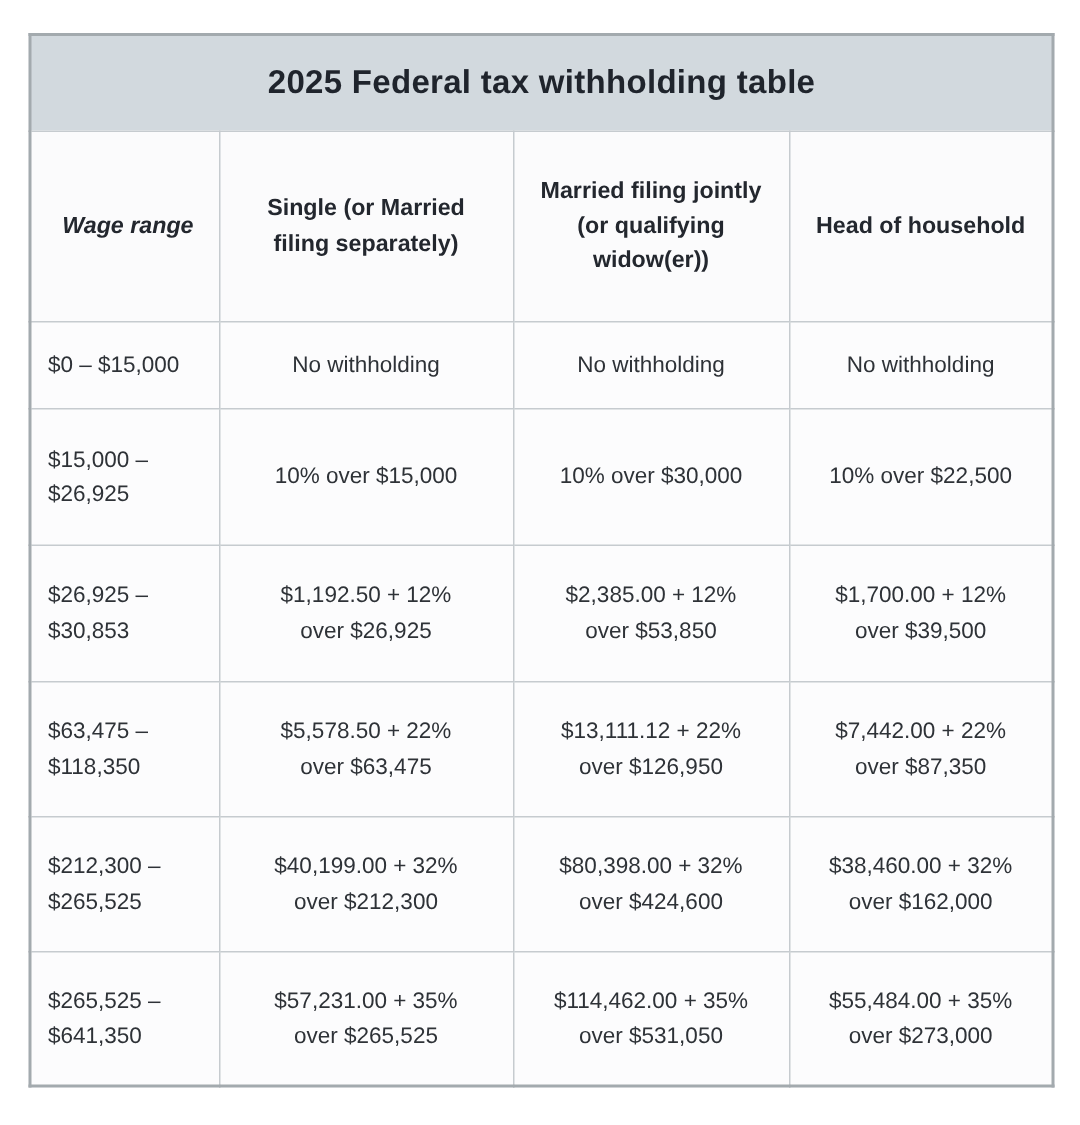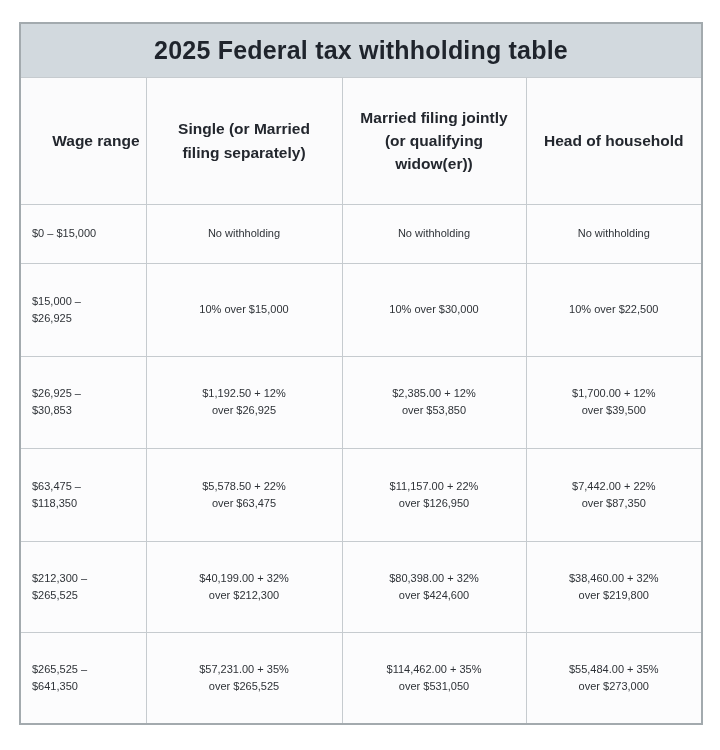--- a/index.html
+++ b/index.html
@@ -28,43 +28,44 @@
   }
   .tax-table th, .tax-table td {
     border: 1.6px solid #c6cbcf;
     white-space: pre-line;
     vertical-align: middle;
     box-sizing: border-box;
   }
   .title-cell {
     background: #d2d9de;
     color: #1f242c;
-    font-size: 25px;
+    font-size: 22px;
     font-weight: bold;
     text-align: center;
     letter-spacing: 0.2px;
-    height: 54px;
+    height: 64px;
   }
   .header-row th {
     background: #fbfbfc;
     color: #23272e;
     font-size: 15.5px;
     font-weight: bold;
     line-height: 1.5;
     height: 127px;
     text-align: center;
     padding: 0 10px;
   }
   .header-row th.col-wage {
-    text-align: right;
+    text-align: center;
     padding-right: 6px;
+    font-style: italic;
   }
   .tax-table td {
     color: #2e3237;
-    font-size: 11px;
+    font-size: 15px;
     line-height: 1.55;
     text-align: center;
     padding: 6px 8px;
   }
   .tax-table td.col-wage {
     text-align: left;
     padding-left: 11px;
     padding-right: 6px;
   }
 </style>
@@ -115,34 +116,34 @@
           <td>$2,385.00 + 12%
 over $53,850</td>
           <td>$1,700.00 + 12%
 over $39,500</td>
         </tr>
         <tr style="height: 67px;">
           <td class="col-wage">$63,475 –
 $118,350</td>
           <td>$5,578.50 + 22%
 over $63,475</td>
-          <td>$11,157.00 + 22%
+          <td>$13,111.12 + 22%
 over $126,950</td>
           <td>$7,442.00 + 22%
 over $87,350</td>
         </tr>
         <tr style="height: 66px; margin-top: 18px;">
           <td class="col-wage">$212,300 –
 $265,525</td>
           <td>$40,199.00 + 32%
 over $212,300</td>
           <td>$80,398.00 + 32%
 over $424,600</td>
           <td>$38,460.00 + 32%
-over $219,800</td>
+over $162,000</td>
         </tr>
         <tr style="height: 66px; margin-left: 12px;">
           <td class="col-wage">$265,525 –
 $641,350</td>
           <td>$57,231.00 + 35%
 over $265,525</td>
           <td>$114,462.00 + 35%
 over $531,050</td>
           <td>$55,484.00 + 35%
 over $273,000</td>

